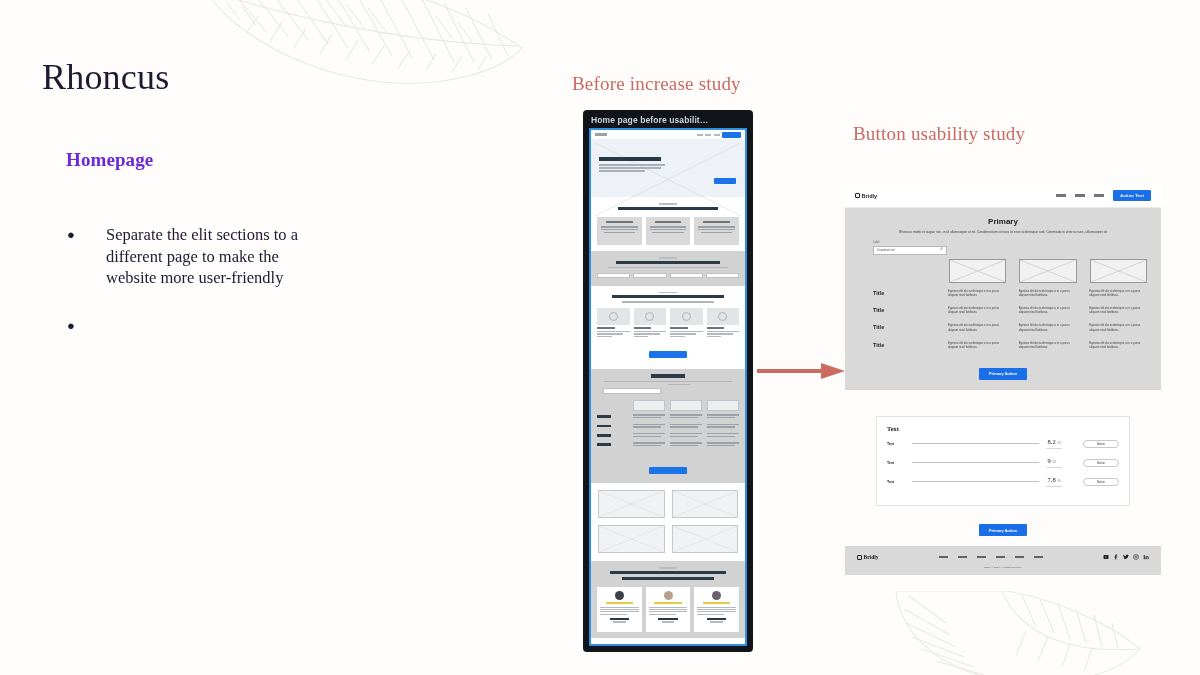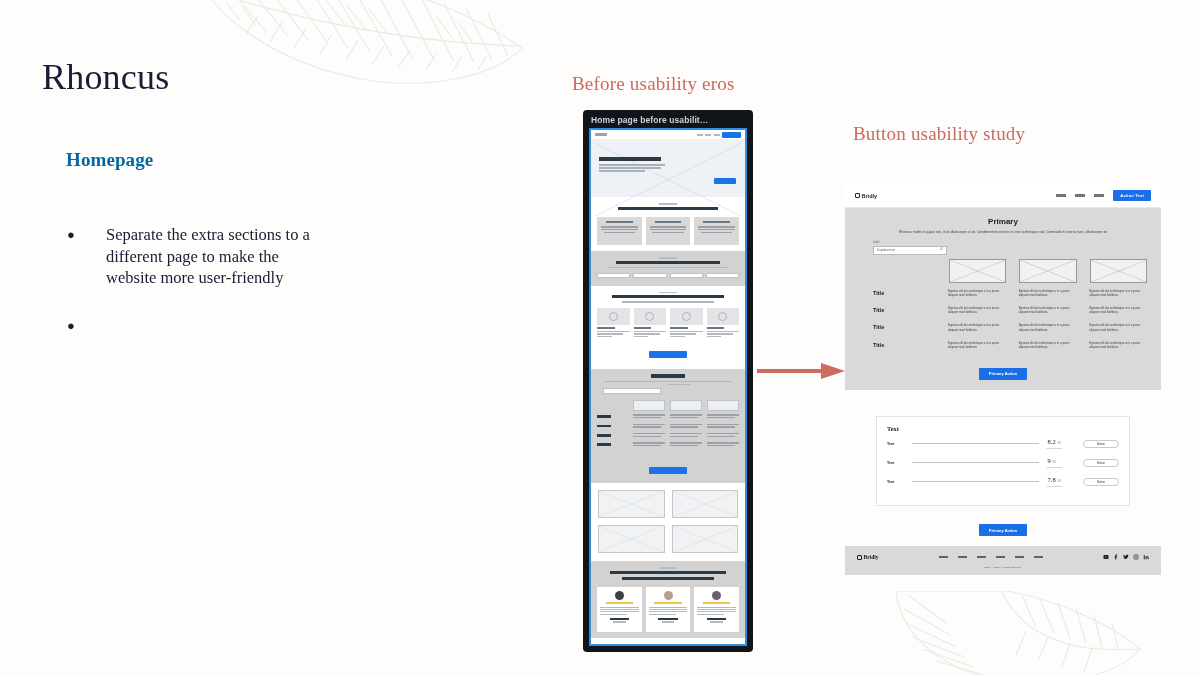--- a/index.html
+++ b/index.html
@@ -16,21 +16,21 @@
   #leaf-bottom { bottom: -6px; left: 876px; }
 
   
   #page-title {
     position: absolute; left: 42px; top: 56px;
     font-size: 36px; color: #1C1B33; letter-spacing: .2px;
     font-family: "Liberation Serif", serif;
   }
   #homepage-subtitle {
     position: absolute; left: 66px; top: 149px;
-    font-size: 19px; font-weight: bold; color: #0369a1;
+    font-size: 19px; font-weight: bold; color: #6d28d9;
     letter-spacing: .1px;
   }
   #bullet-list {
     position: absolute; left: 60px; top: 224px; width: 330px;
   }
   .bullet-row { display: flex; margin-bottom: 26px; }
   .bullet-dot {
     width: 18px; flex: 0 0 18px; color: #1C1B33;
     font-size: 13px; line-height: 22px; text-align: left; padding-left: 7px;
   }
@@ -337,28 +337,28 @@
     <path d="M216 58 L208 80"></path>
   </g>
 </svg>
 
 <div id="page-title">Rhoncus</div>
 <div id="homepage-subtitle">Homepage</div>
 
 <div id="bullet-list">
   <div class="bullet-row">
     <div class="bullet-dot">●</div>
-    <div class="bullet-text">Separate the extra sections to a different page to make the website more user-friendly</div>
+    <div class="bullet-text">Separate the elit sections to a different page to make the website more user-friendly</div>
   </div>
   <div class="bullet-row">
     <div class="bullet-dot">●</div>
   </div>
 </div>
 
-<div class="section-label" id="label-before">Before usability eros</div>
+<div class="section-label" id="label-before">Before increase study</div>
 <div class="section-label" id="label-after">Button usability study</div>
 
 <svg id="flow-arrow" width="90" height="20" viewBox="0 0 90 20">
   <line x1="0" y1="10" x2="68" y2="10" stroke="#CC6B60" stroke-width="4"></line>
   <polygon points="64,2 88,10 64,18" fill="#CC6B60"></polygon>
 </svg>
 
 <div id="phone-mockup">
   <div id="phone-titlebar">Home page before usabilit…</div>
   <div id="phone-screen">

